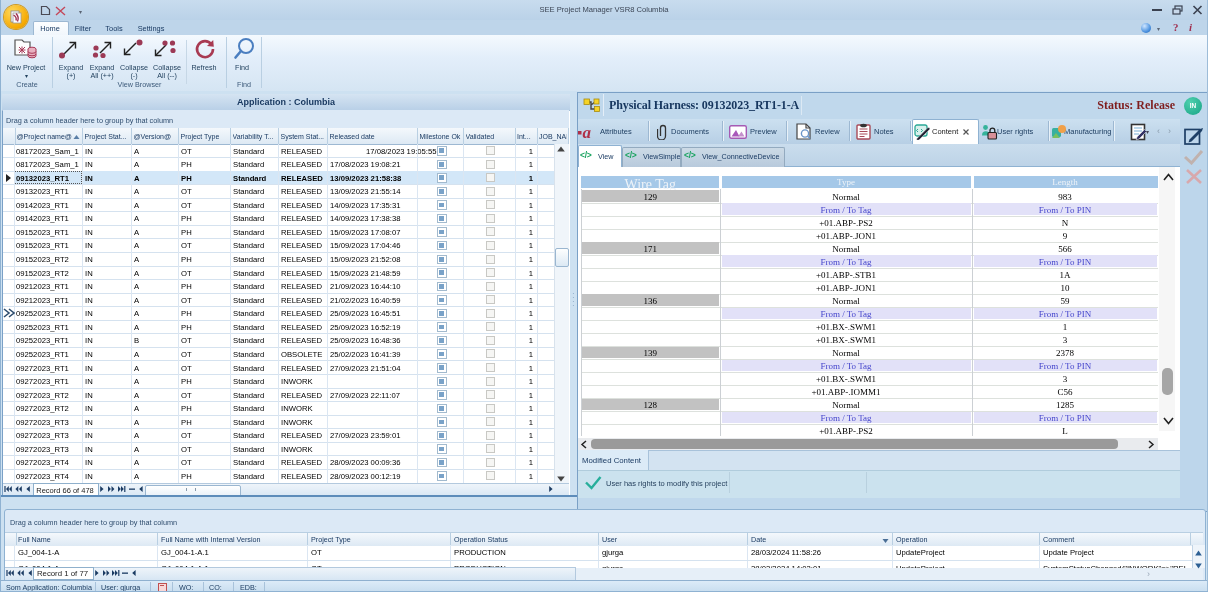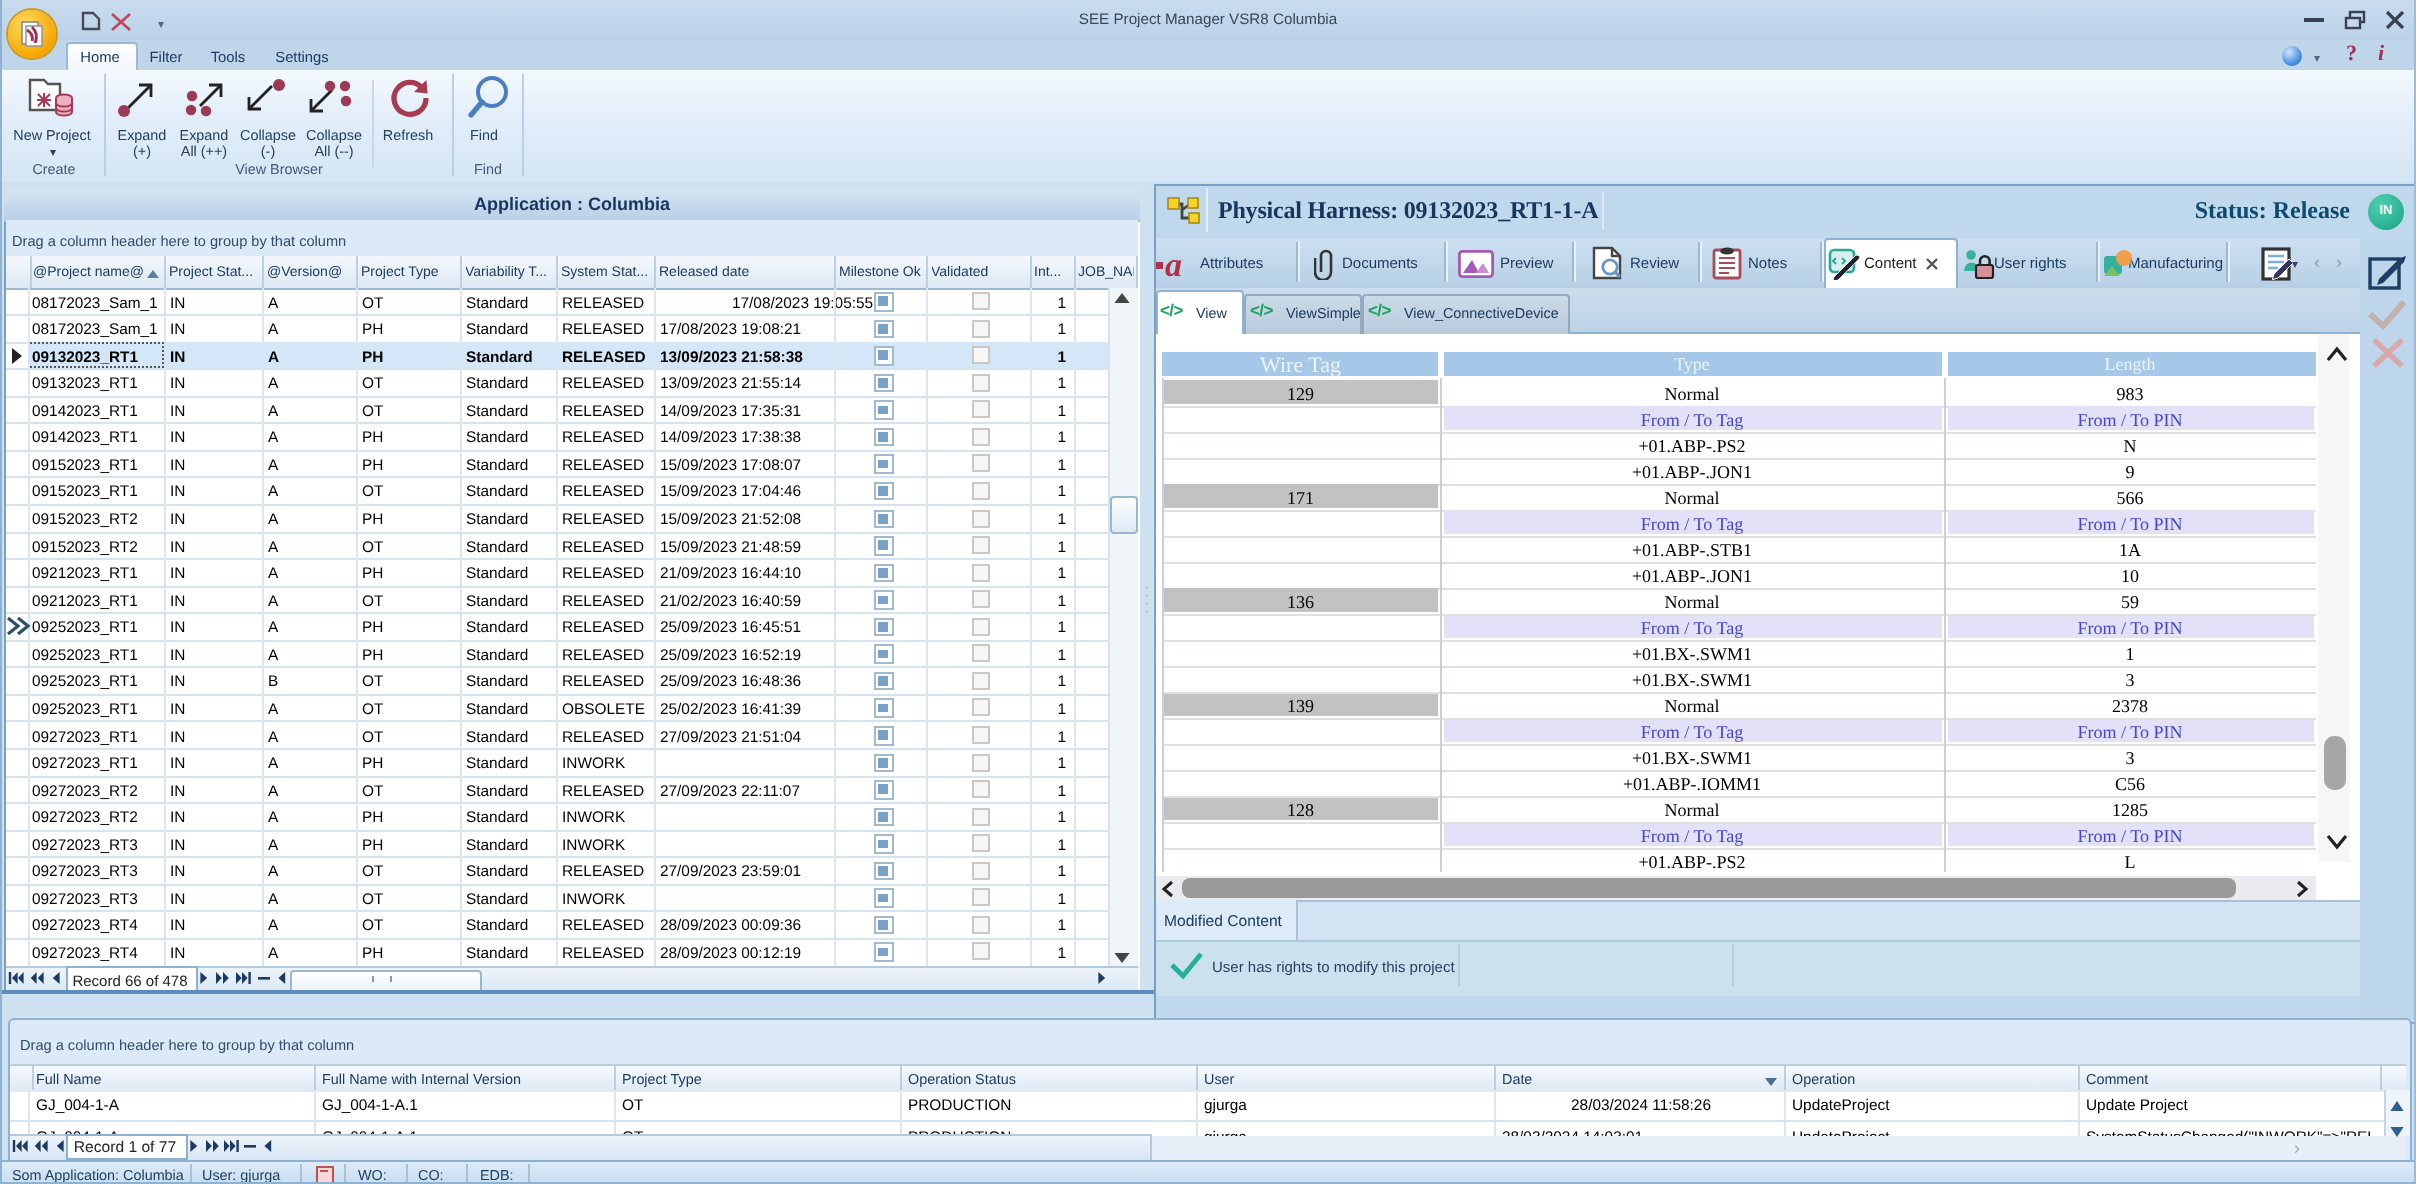--- a/index.html
+++ b/index.html
@@ -501,21 +501,21 @@
 <div class="abs" style="left:577px;top:92px;width:631px;height:418px;background:#c0d8ec;border:1px solid #7aa0c6;border-right:none;"></div>
 <svg class="abs" style="left:583px;top:97px" width="17" height="17" viewBox="0 0 17 17">
     <path d="M4 5 L8 5 L8 12 L13 12 M8 8 L12 5" stroke="#444" stroke-width="1.4" fill="none"></path>
     <rect x="1" y="2" width="5.5" height="5.5" fill="#f5d327" stroke="#a88c10" stroke-width="0.8"></rect>
     <rect x="11" y="2" width="5" height="5" fill="#f5d327" stroke="#a88c10" stroke-width="0.8"></rect>
     <rect x="11.5" y="9.5" width="5" height="5" fill="#f5d327" stroke="#a88c10" stroke-width="0.8"></rect>
   </svg>
 <div class="abs" style="left:603px;top:94px;width:1px;height:22px;background:#e4eef8;"></div>
 <div class="abs" style="left:609px;top:98px;width:250px;height:16px;font-family:'Liberation Serif',serif;font-weight:bold;font-size:12px;letter-spacing:-0.1px;color:#16365e;">Physical Harness: 09132023_RT1-1-A</div>
 <div class="abs" style="left:801px;top:96px;width:1px;height:19px;background:#dce9f4;"></div>
-<div class="abs" style="left:1040px;top:98px;width:135px;height:16px;font-family:'Liberation Serif',serif;font-weight:bold;font-size:12px;color:#0c4a6e;text-align:right;">Status: Release</div>
+<div class="abs" style="left:1040px;top:98px;width:135px;height:16px;font-family:'Liberation Serif',serif;font-weight:bold;font-size:12px;color:#7f1d1d;text-align:right;">Status: Release</div>
 <div class="abs" style="left:1184px;top:97px;width:18px;height:18px;border-radius:50%;background:radial-gradient(circle at 35% 30%,#4fd0ae,#17a384);"></div>
 <div class="abs" style="left:1184px;top:102px;width:18px;height:8px;text-align:center;color:#fff;font-weight:bold;font-size:6.5px;">IN</div>
 <div class="abs" style="left:578px;top:119px;width:602px;height:25px;background:linear-gradient(#cce0f0,#b7cfe5);"></div>
 <div class="abs" style="left:648px;top:121px;width:1px;height:20px;background:#9db8d2;"></div>
 <div class="abs" style="left:649px;top:121px;width:1px;height:20px;background:#e8f1f8;"></div>
 <div class="abs" style="left:722px;top:121px;width:1px;height:20px;background:#9db8d2;"></div>
 <div class="abs" style="left:723px;top:121px;width:1px;height:20px;background:#e8f1f8;"></div>
 <div class="abs" style="left:786px;top:121px;width:1px;height:20px;background:#9db8d2;"></div>
 <div class="abs" style="left:787px;top:121px;width:1px;height:20px;background:#e8f1f8;"></div>
 <div class="abs" style="left:849px;top:121px;width:1px;height:20px;background:#9db8d2;"></div>
@@ -590,21 +590,21 @@
 <div class="abs" style="left:622px;top:147px;width:57px;height:19px;background:linear-gradient(#ccdae6,#b8cadc);border:1px solid #93aabf;border-bottom:none;border-radius:2px 2px 0 0;"></div>
 <div class="abs" style="left:681px;top:147px;width:102px;height:19px;background:linear-gradient(#ccdae6,#b8cadc);border:1px solid #93aabf;border-bottom:none;border-radius:2px 2px 0 0;"></div>
 <div class="abs" style="left:578px;top:145px;width:42px;height:21px;background:#fff;border:1px solid #8fb2d2;border-bottom:none;border-radius:2px 2px 0 0;"></div>
 <div class="abs" style="left:580px;top:150px;width:18px;height:11px;color:#19a35f;font-weight:bold;font-size:8.5px;letter-spacing:-0.3px;">&lt;/&gt;</div>
 <div class="abs" style="left:598px;top:151.5px;width:30px;height:10px;color:#1b3b63;font-size:7.2px;white-space:nowrap;">View</div>
 <div class="abs" style="left:625px;top:150px;width:18px;height:11px;color:#19a35f;font-weight:bold;font-size:8.5px;letter-spacing:-0.3px;">&lt;/&gt;</div>
 <div class="abs" style="left:643px;top:151.5px;width:55px;height:10px;color:#1b3b63;font-size:7.2px;white-space:nowrap;">ViewSimple</div>
 <div class="abs" style="left:684px;top:150px;width:18px;height:11px;color:#19a35f;font-weight:bold;font-size:8.5px;letter-spacing:-0.3px;">&lt;/&gt;</div>
 <div class="abs" style="left:702px;top:151.5px;width:95px;height:10px;color:#1b3b63;font-size:7.2px;white-space:nowrap;">View_ConnectiveDevice</div>
 <div class="abs" style="left:580.5px;top:176.0px;width:577.5px;height:11.8px;background:#a5c8e8;"></div>
-<div class="abs" style="left:580.5px;top:177.3px;width:139.5px;height:10px;text-align:center;color:#eef3f8;font-family:'Liberation Serif',serif;font-size:11px;">Wire Tag</div>
+<div class="abs" style="left:580.5px;top:177.3px;width:139.5px;height:10px;text-align:center;color:#eef3f8;font-family:'Liberation Serif',serif;font-size:14px;">Wire Tag</div>
 <div class="abs" style="left:720px;top:177.3px;width:252px;height:10px;text-align:center;color:#eef3f8;font-family:'Liberation Serif',serif;font-size:9px;">Type</div>
 <div class="abs" style="left:972px;top:177.3px;width:186px;height:10px;text-align:center;color:#eef3f8;font-family:'Liberation Serif',serif;font-size:9px;">Length</div>
 <div class="abs" style="left:582.0px;top:190.0px;width:136.5px;height:11.6px;background:#c2c2c2;"></div>
 <div class="abs" style="left:580.5px;top:191.5px;width:139.5px;height:10px;text-align:center;color:#000;font-family:'Liberation Serif',serif;font-size:9px;">129</div>
 <div class="abs" style="left:720.0px;top:191.5px;width:252.0px;height:10px;text-align:center;color:#000;font-family:'Liberation Serif',serif;font-size:9px;">Normal</div>
 <div class="abs" style="left:972.0px;top:191.5px;width:186.0px;height:10px;text-align:center;color:#000;font-family:'Liberation Serif',serif;font-size:9px;">983</div>
 <div class="abs" style="left:580.5px;top:202.6px;width:577.5px;height:1px;background:#dde1dd;"></div>
 <div class="abs" style="left:721.5px;top:203.1px;width:249.0px;height:11.6px;background:#e2e1f8;"></div>
 <div class="abs" style="left:720.0px;top:204.6px;width:252.0px;height:10px;text-align:center;color:#4545cc;font-family:'Liberation Serif',serif;font-size:9px;">From / To Tag</div>
 <div class="abs" style="left:973.5px;top:203.1px;width:183.0px;height:11.6px;background:#e2e1f8;"></div>
@@ -753,21 +753,21 @@
 <div class="abs" style="left:157px;top:546px;width:1px;height:22px;background:#dbe6f2;"></div>
 <div class="abs" style="left:311px;top:547.5px;width:137px;height:10px;font-size:7.7px;white-space:nowrap;overflow:hidden;">OT</div>
 <div class="abs" style="left:311px;top:563.5px;width:137px;height:4.5px;font-size:7.7px;white-space:nowrap;overflow:hidden;">OT</div>
 <div class="abs" style="left:307px;top:546px;width:1px;height:22px;background:#dbe6f2;"></div>
 <div class="abs" style="left:454px;top:547.5px;width:142px;height:10px;font-size:7.7px;white-space:nowrap;overflow:hidden;">PRODUCTION</div>
 <div class="abs" style="left:454px;top:563.5px;width:142px;height:4.5px;font-size:7.7px;white-space:nowrap;overflow:hidden;">PRODUCTION</div>
 <div class="abs" style="left:450px;top:546px;width:1px;height:22px;background:#dbe6f2;"></div>
 <div class="abs" style="left:602px;top:547.5px;width:143px;height:10px;font-size:7.7px;white-space:nowrap;overflow:hidden;">gjurga</div>
 <div class="abs" style="left:602px;top:563.5px;width:143px;height:4.5px;font-size:7.7px;white-space:nowrap;overflow:hidden;">gjurga</div>
 <div class="abs" style="left:598px;top:546px;width:1px;height:22px;background:#dbe6f2;"></div>
-<div class="abs" style="left:751px;top:547.5px;width:139px;height:10px;font-size:7.7px;white-space:nowrap;overflow:hidden;text-align:center;">28/03/2024 11:58:26</div>
+<div class="abs" style="left:751px;top:547.5px;width:139px;height:10px;font-size:7.7px;white-space:nowrap;overflow:hidden;">28/03/2024 11:58:26</div>
 <div class="abs" style="left:751px;top:563.5px;width:139px;height:4.5px;font-size:7.7px;white-space:nowrap;overflow:hidden;">28/03/2024 14:03:01</div>
 <div class="abs" style="left:747px;top:546px;width:1px;height:22px;background:#dbe6f2;"></div>
 <div class="abs" style="left:896px;top:547.5px;width:141px;height:10px;font-size:7.7px;white-space:nowrap;overflow:hidden;">UpdateProject</div>
 <div class="abs" style="left:896px;top:563.5px;width:141px;height:4.5px;font-size:7.7px;white-space:nowrap;overflow:hidden;">UpdateProject</div>
 <div class="abs" style="left:892px;top:546px;width:1px;height:22px;background:#dbe6f2;"></div>
 <div class="abs" style="left:1043px;top:547.5px;width:145px;height:10px;font-size:7.7px;white-space:nowrap;overflow:hidden;">Update Project</div>
 <div class="abs" style="left:1043px;top:563.5px;width:145px;height:4.5px;font-size:7.7px;white-space:nowrap;overflow:hidden;">SystemStatusChanged("INWORK"=&gt;"RELEAS</div>
 <div class="abs" style="left:1039px;top:546px;width:1px;height:22px;background:#dbe6f2;"></div>
 <div class="abs" style="left:5px;top:559.8px;width:1187px;height:1px;background:#d5e2ef;"></div>
 <div class="abs" style="left:5px;top:568px;width:1198px;height:11.5px;background:#e6eff8;"></div>

